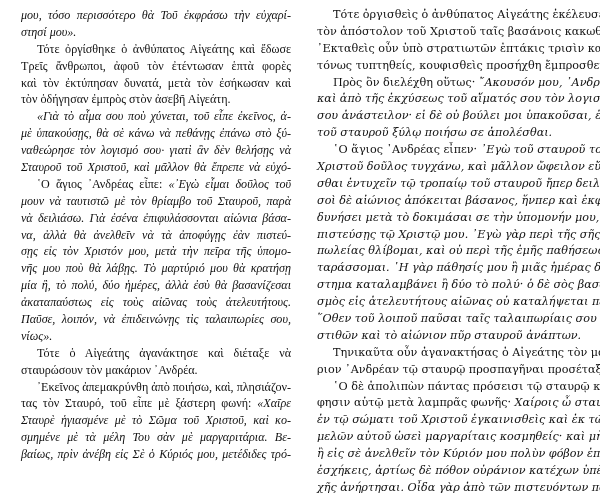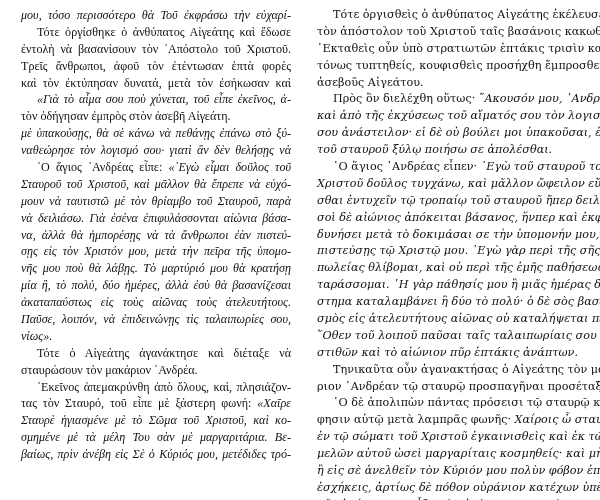--- a/index.html
+++ b/index.html
@@ -16,69 +16,68 @@
   .line.last { text-align-last: left; }
   .line.indent { padding-left: 16px; }
   .it { font-style: italic; }
 </style>
 </head>
 <body>
 
 <div class="page">
   <div class="col col-left" id="col-left">
       <span class="line it">μου, τόσο περισσότερο θὰ Τοῦ ἐκφράσω τὴν εὐχαρί-</span>
+      <span class="line last it">στησί μου».</span>
       <span class="line indent">Τότε ὀργίσθηκε ὁ ἀνθύπατος Αἰγεάτης καὶ ἔδωσε</span>
-      <span class="line">ἐντολὴ νὰ βασανίσουν τὸν ᾿Απόστολο τοῦ Χριστοῦ.</span>
       <span class="line">Τρεῖς ἄνθρωποι, ἀφοῦ τὸν ἐτέντωσαν ἑπτὰ φορὲς</span>
       <span class="line">καὶ τὸν ἐκτύπησαν δυνατά, μετὰ τὸν ἐσήκωσαν καὶ</span>
+      <span class="line last">τὸν ὁδήγησαν ἐμπρὸς στὸν ἀσεβῆ Αἰγεάτη.</span>
       <span class="line indent it">«Γιὰ τὸ αἷμα σου ποὺ χύνεται, τοῦ εἶπε ἐκεῖνος, ἀ-</span>
-      <span class="line last">τὸν ὁδήγησαν ἐμπρὸς στὸν ἀσεβῆ Αἰγεάτη.</span>
       <span class="line it">μὲ ὑπακούσῃς, θὰ σὲ κάνω νὰ πεθάνῃς ἐπάνω στὸ ξύ-</span>
       <span class="line it">ναθεώρησε τὸν λογισμό σου· γιατὶ ἂν δὲν θελήσῃς νὰ</span>
+      <span class="line it">Σταυροῦ τοῦ Χριστοῦ, καὶ μᾶλλον θὰ ἔπρεπε νὰ εὐχό-</span>
       <span class="line indent"><span>῾Ο ἅγιος ᾿Ανδρέας εἶπε: </span><span class="it">«᾿Εγὼ εἶμαι δοῦλος τοῦ</span></span>
-      <span class="line it">Σταυροῦ τοῦ Χριστοῦ, καὶ μᾶλλον θὰ ἔπρεπε νὰ εὐχό-</span>
       <span class="line it">μουν νὰ ταυτιστῶ μὲ τὸν θρίαμβο τοῦ Σταυροῦ, παρὰ</span>
       <span class="line it">νὰ δειλιάσω. Γιὰ ἐσένα ἐπιφυλάσσονται αἰώνια βάσα-</span>
-      <span class="line it">να, ἀλλὰ θὰ ἠμπορέσῃς νὰ τὰ ἄνθρωποι ἐὰν πιστεύ-</span>
+      <span class="line it">να, ἀλλὰ θὰ ἀνελθεῖν νὰ τὰ ἀποφύγῃς ἐὰν πιστεύ-</span>
       <span class="line it">σῃς εἰς τὸν Χριστόν μου, μετὰ τὴν πεῖρα τῆς ὑπομο-</span>
       <span class="line it">νῆς μου ποὺ θὰ λάβῃς. Τὸ μαρτύριό μου θὰ κρατήσῃ</span>
       <span class="line it">μία ἢ, τὸ πολύ, δύο ἡμέρες, ἀλλὰ ἐσὺ θὰ βασανίζεσαι</span>
       <span class="line it">ἀκαταπαύστως εἰς τοὺς αἰῶνας τοὺς ἀτελευτήτους.</span>
       <span class="line it">Παῦσε, λοιπόν, νὰ ἐπιδεινώνῃς τὶς ταλαιπωρίες σου,</span>
       <span class="line last it">νίως».</span>
       <span class="line indent">Τότε ὁ Αἰγεάτης ἀγανάκτησε καὶ διέταξε νὰ</span>
       <span class="line last">σταυρώσουν τὸν μακάριον ᾿Ανδρέα.</span>
-      <span class="line indent">᾿Εκεῖνος ἀπεμακρύνθη ἀπὸ ὅλους, καὶ, πλησιάζον-</span>
+      <span class="line indent">᾿Εκεῖνος ἀπεμακρύνθη ἀπὸ ποιήσω, καὶ, πλησιάζον-</span>
       <span class="line"><span>τας τὸν Σταυρό, τοῦ εἶπε μὲ ξάστερη φωνή: </span><span class="it">«Χαῖρε</span></span>
       <span class="line it">Σταυρὲ ἡγιασμένε μὲ τὸ Σῶμα τοῦ Χριστοῦ, καὶ κο-</span>
       <span class="line it">σμημένε μὲ τὰ μέλη Του σὰν μὲ μαργαριτάρια. Βε-</span>
       <span class="line it">βαίως, πρὶν ἀνέβη εἰς Σὲ ὁ Κύριός μου, μετέδιδες τρό-</span>
     </div>
   <div class="col col-right" id="col-right">
       <span class="line indent">Τότε ὀργισθεὶς ὁ ἀνθύπατος Αἰγεάτης ἐκέλευσεν</span>
       <span class="line">τὸν ἀπόστολον τοῦ Χριστοῦ ταῖς βασάνοις κακωθῆναι.</span>
       <span class="line">᾿Εκταθεὶς οὖν ὑπὸ στρατιωτῶν ἑπτάκις τρισὶν καὶ εὐ-</span>
       <span class="line">τόνως τυπτηθείς, κουφισθεὶς προσήχθη ἔμπροσθεν τοῦ</span>
-      <span class="line last">ἀσεβοῦς Αἰγεάτου.</span>
       <span class="line indent"><span>Πρὸς ὃν διελέχθη οὕτως· </span><span class="it">῎Ακουσόν μου, ᾿Ανδρέα,</span></span>
       <span class="line it">καὶ ἀπὸ τῆς ἐκχύσεως τοῦ αἵματός σου τὸν λογισμόν</span>
       <span class="line it">σου ἀνάστειλον· εἰ δὲ οὐ βούλει μοι ὑπακοῦσαι, ἐν τῷ</span>
       <span class="line last it">τοῦ σταυροῦ ξύλῳ ποιήσω σε ἀπολέσθαι.</span>
       <span class="line indent"><span>῾Ο ἅγιος ᾿Ανδρέας εἶπεν· </span><span class="it">᾿Εγὼ τοῦ σταυροῦ τοῦ</span></span>
       <span class="line it">Χριστοῦ δοῦλος τυγχάνω, καὶ μᾶλλον ὤφειλον εὔξα-</span>
       <span class="line it">σθαι ἐντυχεῖν τῷ τροπαίῳ τοῦ σταυροῦ ἤπερ δειλιᾶσαι·</span>
       <span class="line it">σοὶ δὲ αἰώνιος ἀπόκειται βάσανος, ἥνπερ καὶ ἐκφυγεῖν</span>
       <span class="line it">δυνήσει μετὰ τὸ δοκιμάσαι σε τὴν ὑπομονήν μου, ἐὰν</span>
       <span class="line it">πιστεύσῃς τῷ Χριστῷ μου. ᾿Εγὼ γὰρ περὶ τῆς σῆς ἀ-</span>
       <span class="line it">πωλείας θλίβομαι, καὶ οὐ περὶ τῆς ἐμῆς παθήσεως συν-</span>
       <span class="line it">ταράσσομαι. ῾Η γὰρ πάθησίς μου ἢ μιᾶς ἡμέρας διά-</span>
       <span class="line it">στημα καταλαμβάνει ἢ δύο τὸ πολύ· ὁ δὲ σὸς βασανι-</span>
       <span class="line it">σμὸς εἰς ἀτελευτήτους αἰῶνας οὐ καταλήψεται πέρας.</span>
       <span class="line it">῞Οθεν τοῦ λοιποῦ παῦσαι ταῖς ταλαιπωρίαις σου προ-</span>
-      <span class="line last it">στιθῶν καὶ τὸ αἰώνιον πῦρ ἑπτάκις ἀνάπτων.</span>
+      <span class="line last it">στιθῶν καὶ τὸ αἰώνιον πῦρ σταυροῦ ἀνάπτων.</span>
       <span class="line indent">Τηνικαῦτα οὖν ἀγανακτήσας ὁ Αἰγεάτης τὸν μακά-</span>
       <span class="line last">ριον ᾿Ανδρέαν τῷ σταυρῷ προσπαγῆναι προσέταξεν.</span>
       <span class="line indent">῾Ο δὲ ἀπολιπὼν πάντας πρόσεισι τῷ σταυρῷ καὶ</span>
       <span class="line"><span>φησιν αὐτῷ μετὰ λαμπρᾶς φωνῆς· </span><span class="it">Χαίροις ὦ σταυρὲ ὁ</span></span>
       <span class="line it">ἐν τῷ σώματι τοῦ Χριστοῦ ἐγκαινισθεὶς καὶ ἐκ τῶν</span>
       <span class="line it">μελῶν αὐτοῦ ὡσεὶ μαργαρίταις κοσμηθείς· καὶ μὴ πρὶν</span>
       <span class="line it">ἢ εἰς σὲ ἀνελθεῖν τὸν Κύριόν μου πολὺν φόβον ἐπίγειον</span>
       <span class="line it">ἐσχήκεις, ἀρτίως δὲ πόθον οὐράνιον κατέχων ὑπὲρ εὐ-</span>
       <span class="line it">χῆς ἀνήρτησαι. Οἶδα γὰρ ἀπὸ τῶν πιστευόντων πόσας</span>
     </div>

